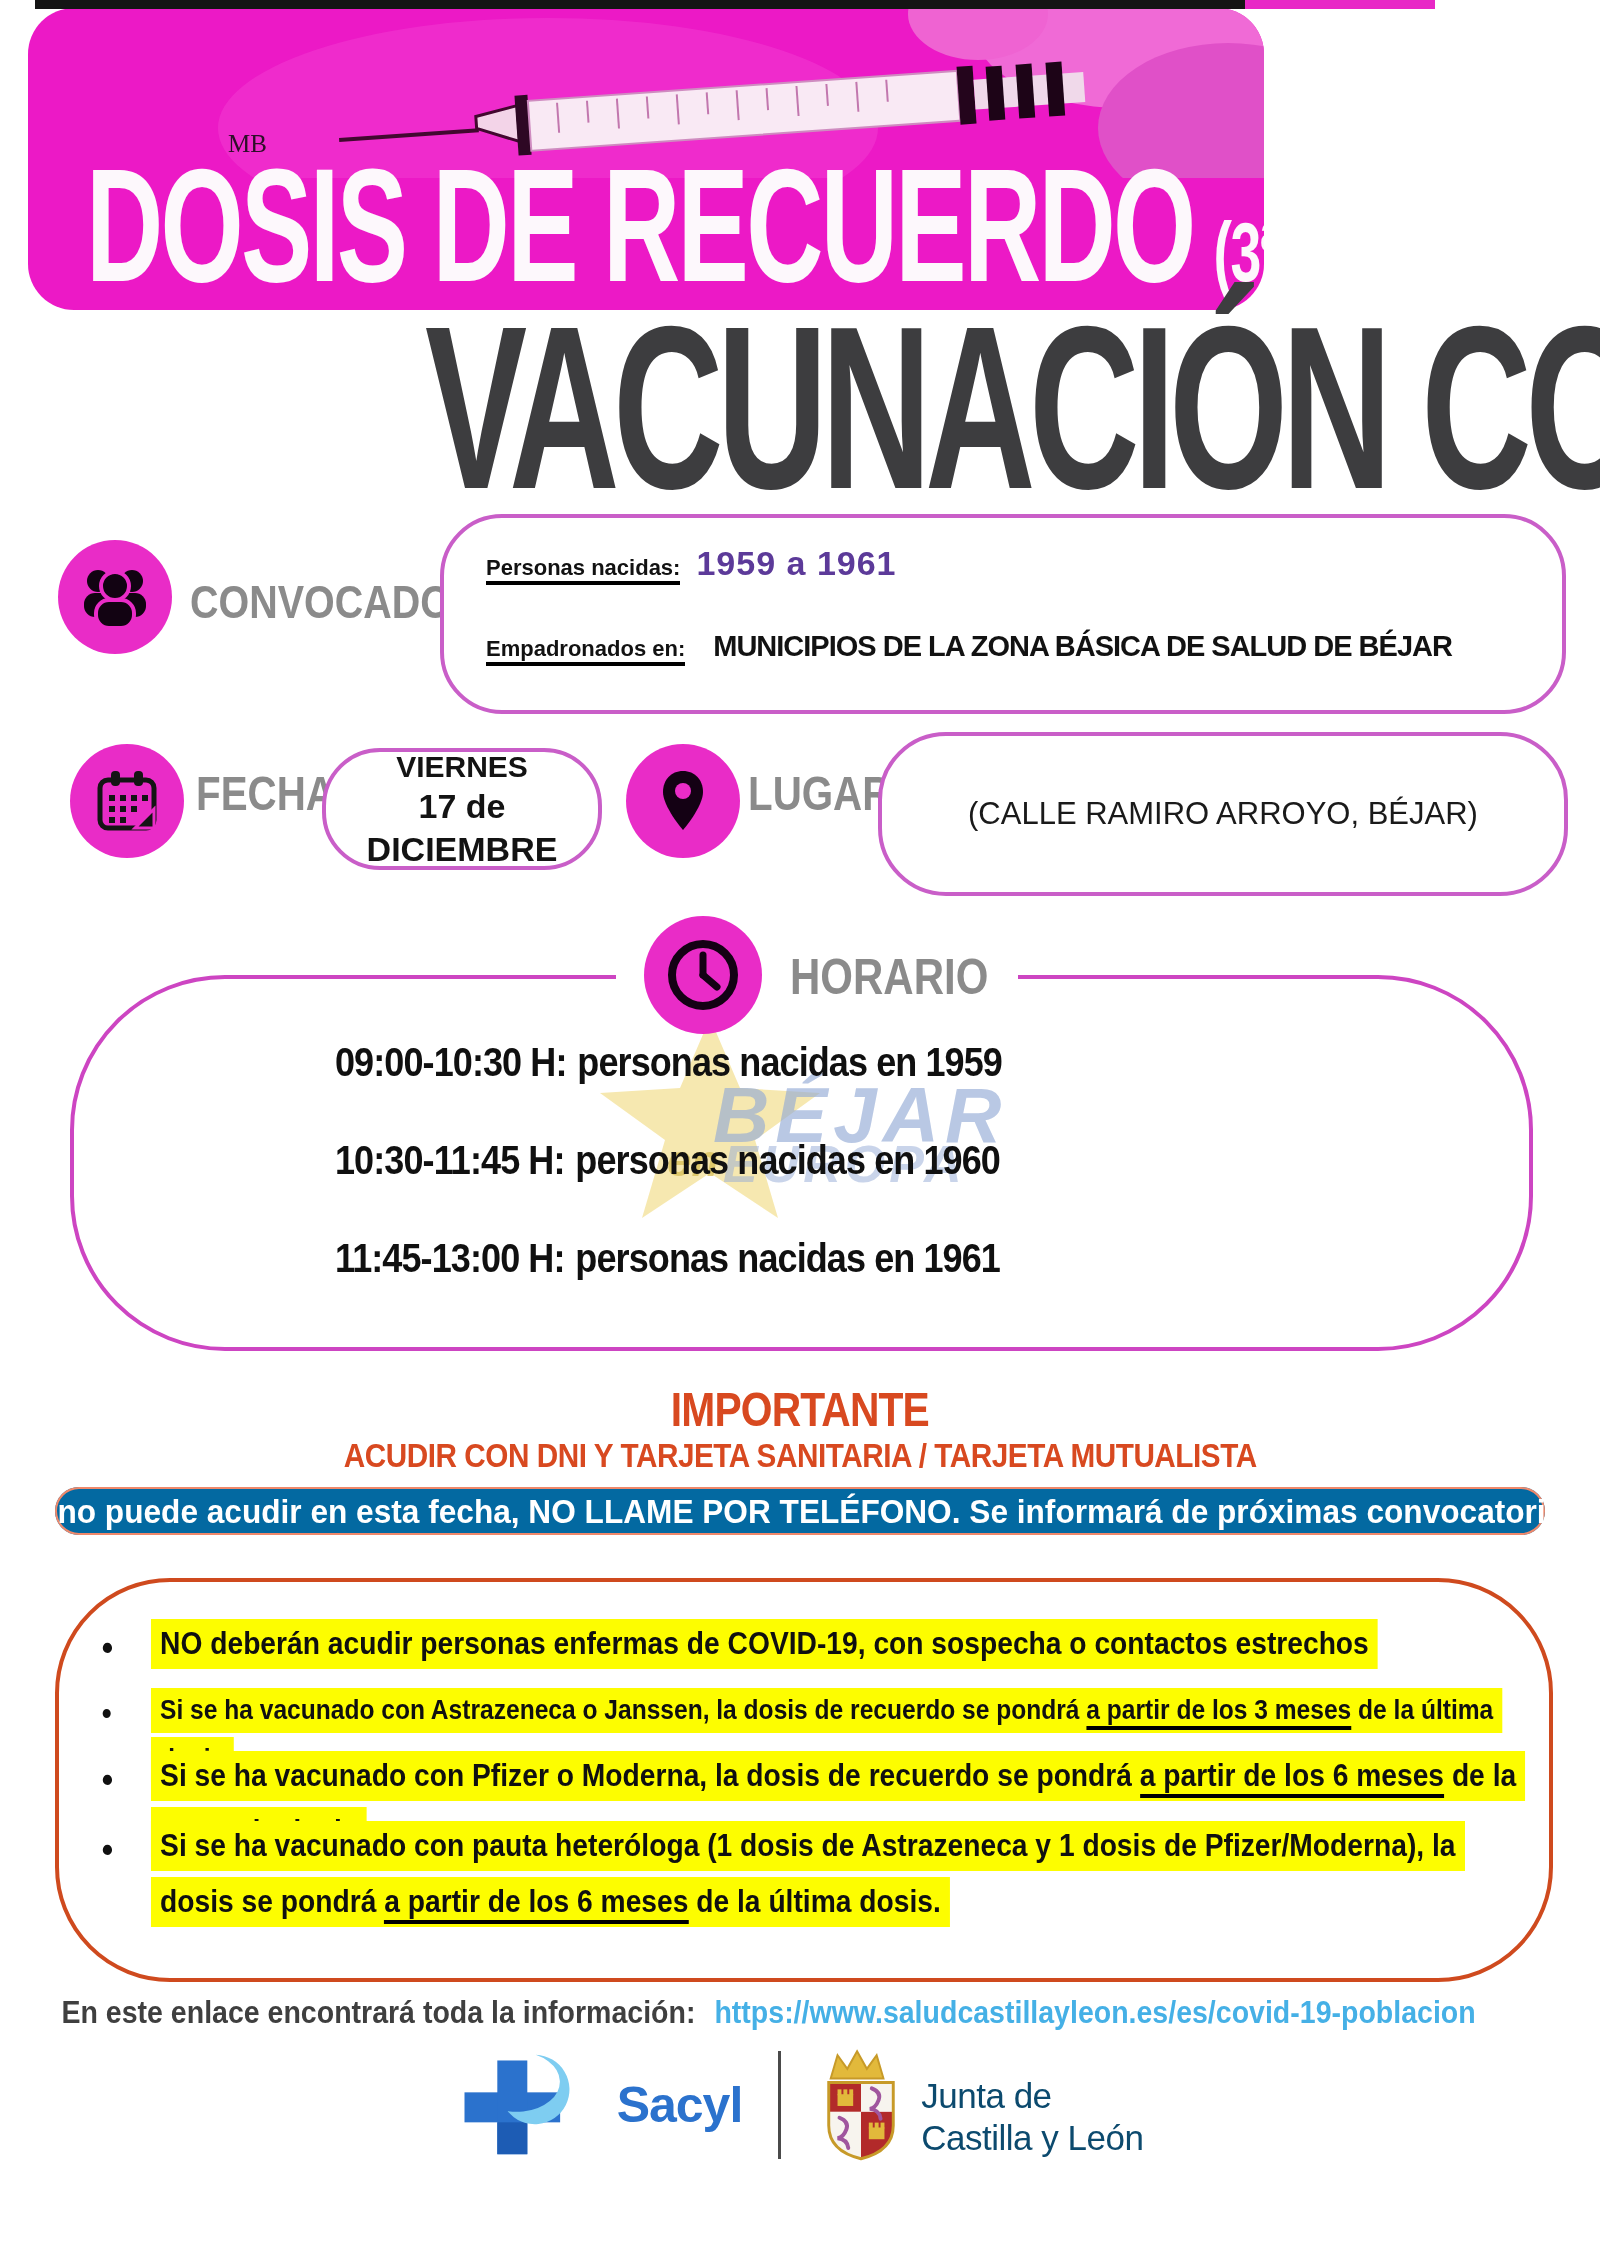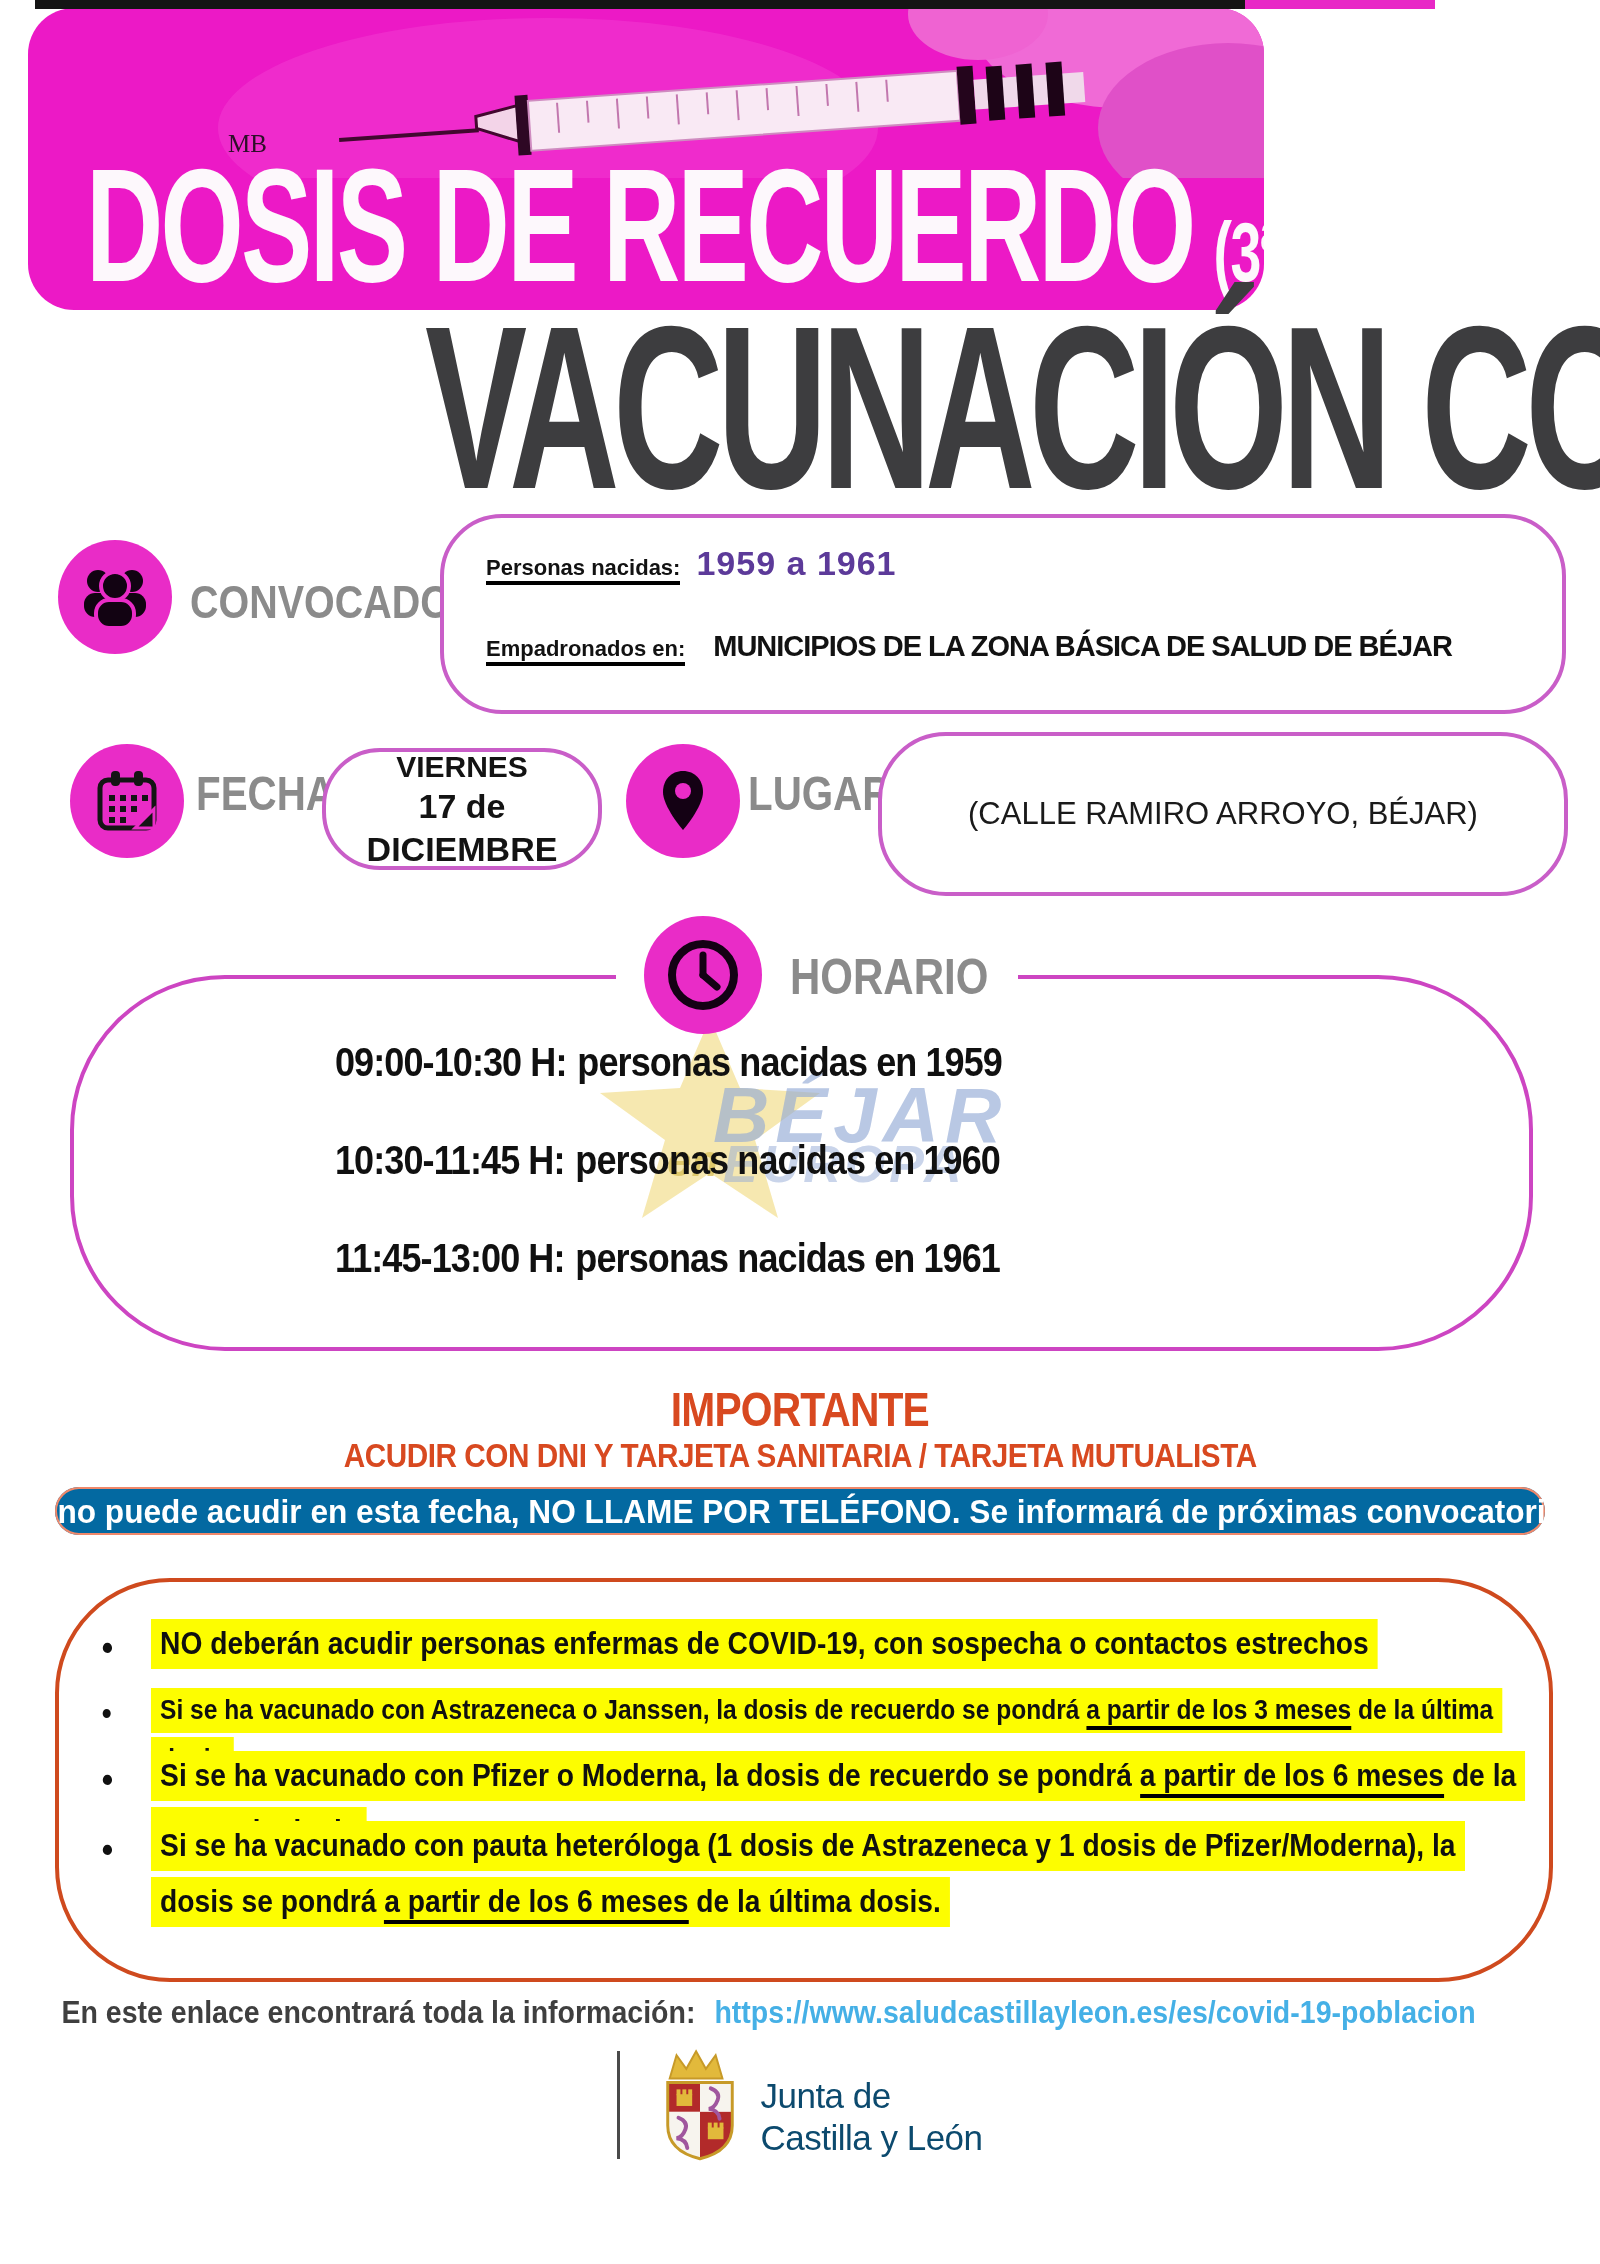--- a/index.html
+++ b/index.html
@@ -255,20 +255,29 @@
 </div>
 
 <div class="link-wrap">
   <span class="link-row">
     <span class="lab">En este enlace encontrará toda la información:</span>
     <span class="url">https://www.saludcastillayleon.es/es/covid-19-poblacion</span>
   </span>
 </div>
 
 <div class="footer">
+  <div class="sacyl">
+    <svg width="150" height="112" viewBox="0 0 160 115">
+      <rect x="8" y="44" width="102" height="32" fill="#2b72cd"></rect>
+      <rect x="43" y="10" width="32" height="100" fill="#2b72cd"></rect>
+      <rect x="43" y="76" width="32" height="34" fill="#1d5cb4"></rect>
+      <path d="M84 4 a37 37 0 1 1 -30 60 a46 32 0 0 0 30 -60 z" fill="#7ecdf1"></path>
+    </svg>
+    <span class="sacyl-name">Sacyl</span>
+  </div>
   <div class="logo-divider"></div>
   <div class="junta">
     <svg width="88" height="118" viewBox="0 0 90 118">
       <polygon points="14,32 21,8 31,22 41,4 51,22 61,8 68,32" fill="#e2b93b" stroke="#c79a28" stroke-width="2"></polygon>
       <clipPath id="shieldclip">
           <path d="M12 36 h66 v44 q0 26 -33 34 q-33 -8 -33 -34 z"></path>
         </clipPath>
       <g clip-path="url(#shieldclip)">
         <rect x="12" y="36" width="33" height="30" fill="#b22a2a"></rect>
         <rect x="45" y="36" width="33" height="30" fill="#f7f4ee"></rect>

